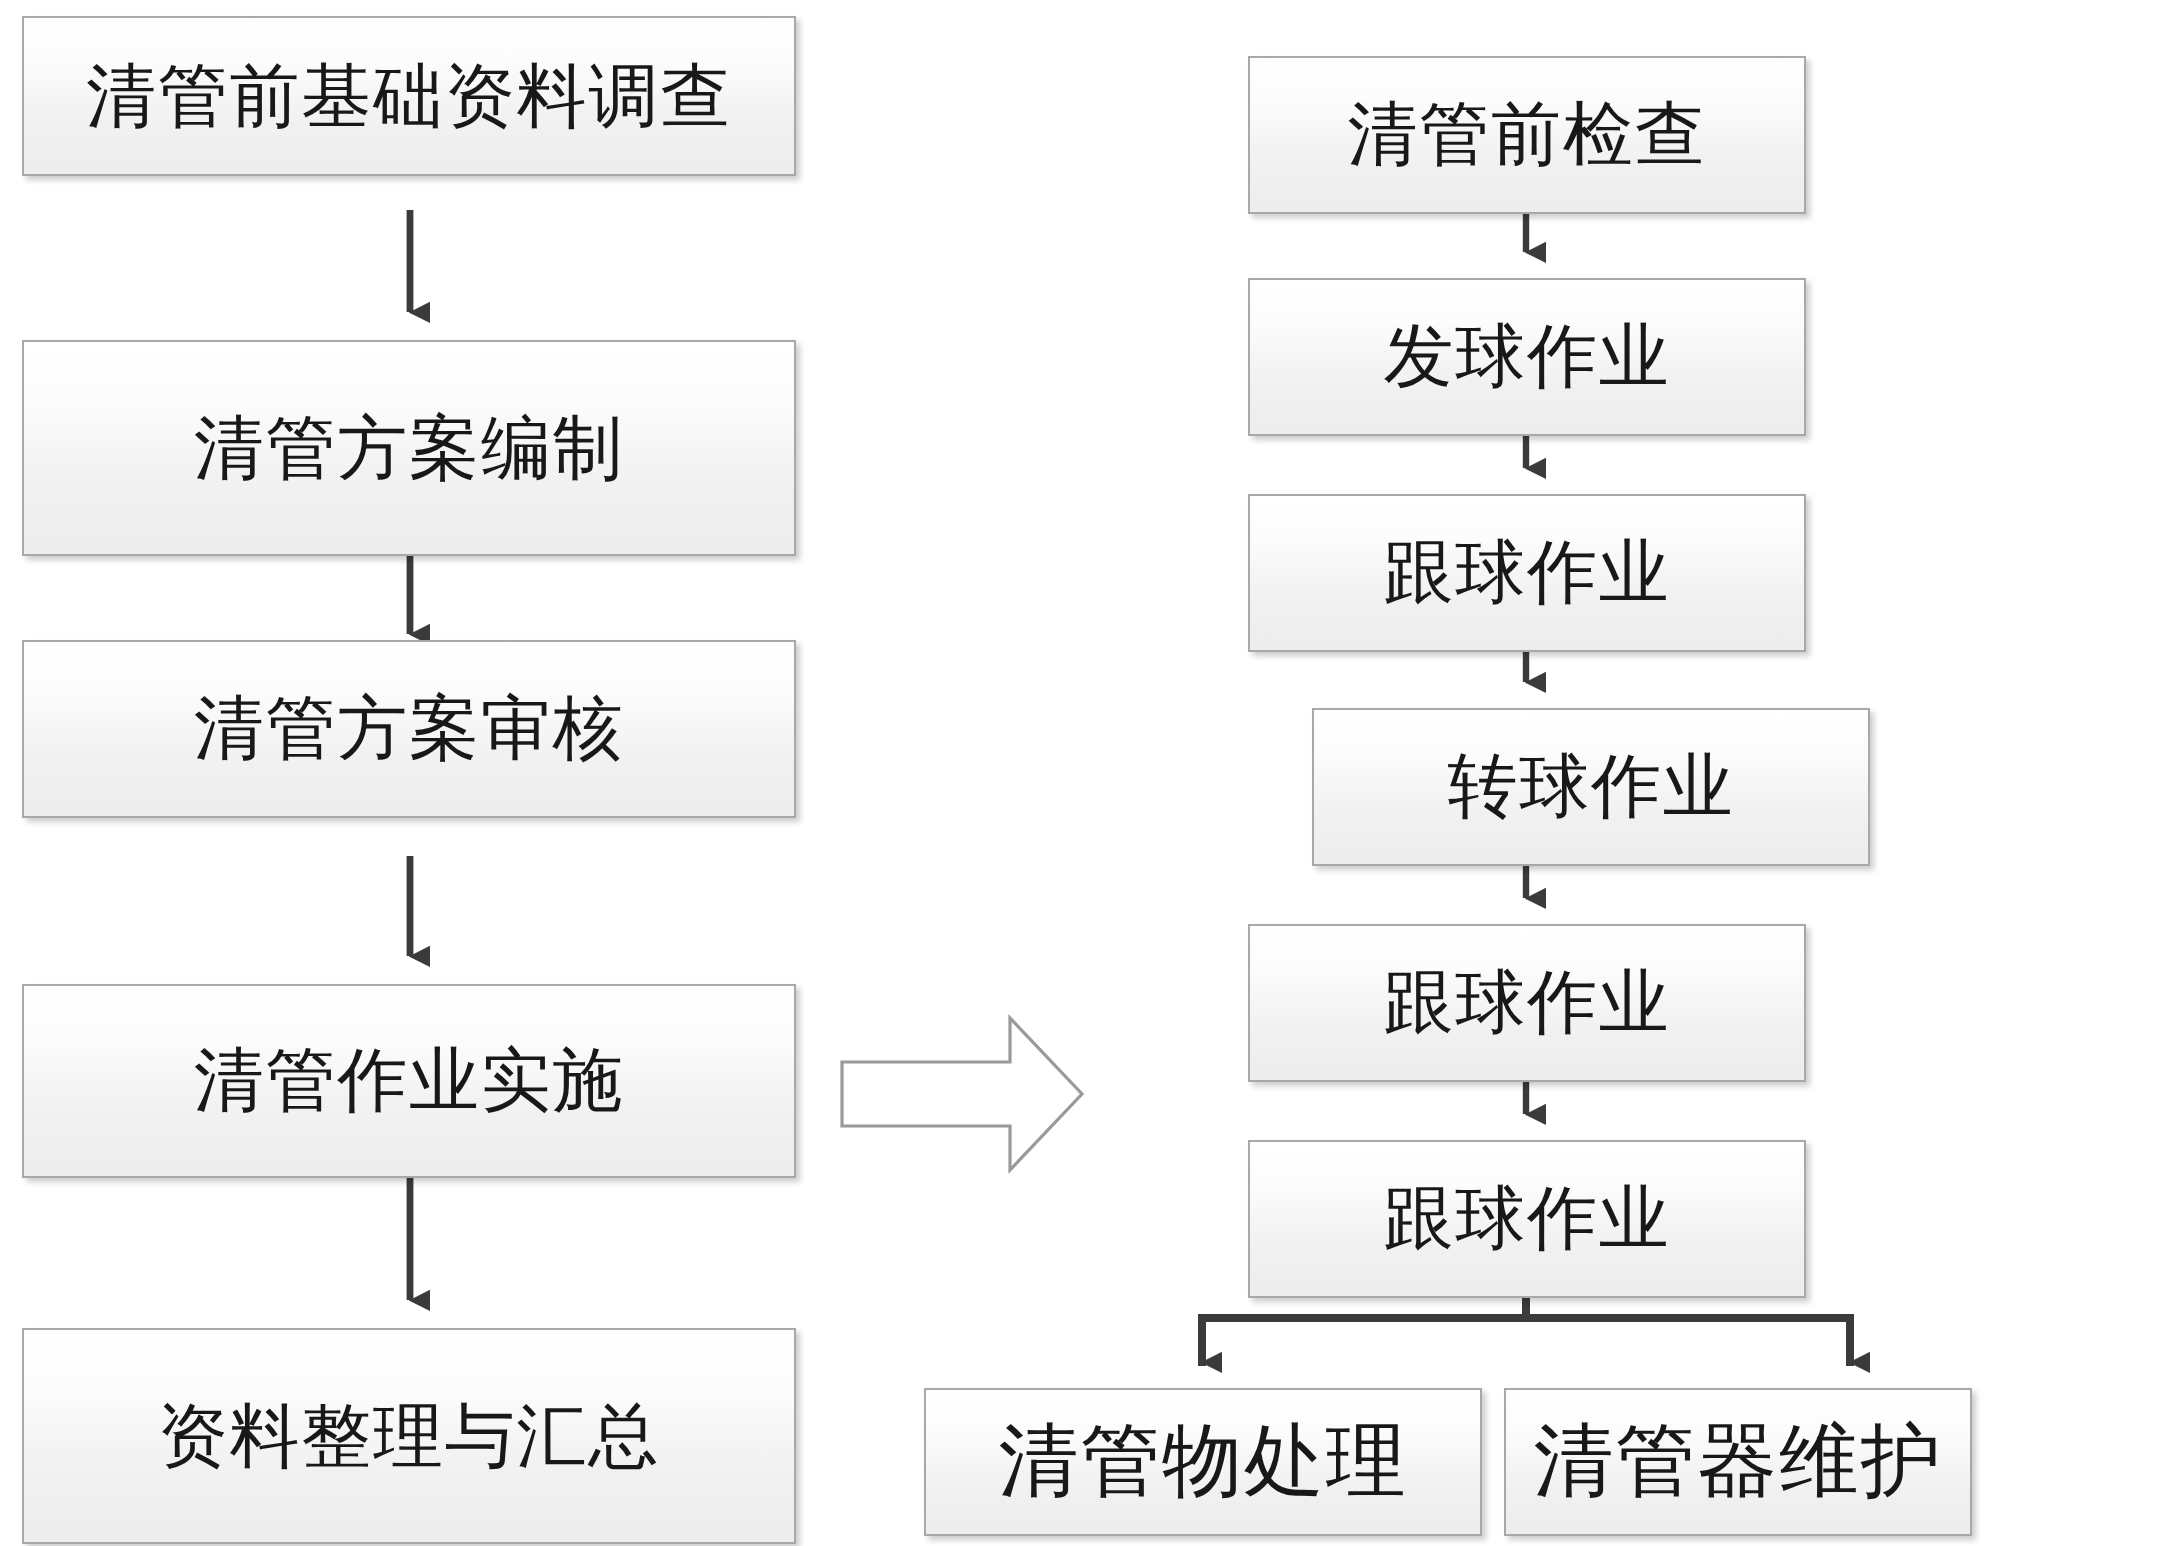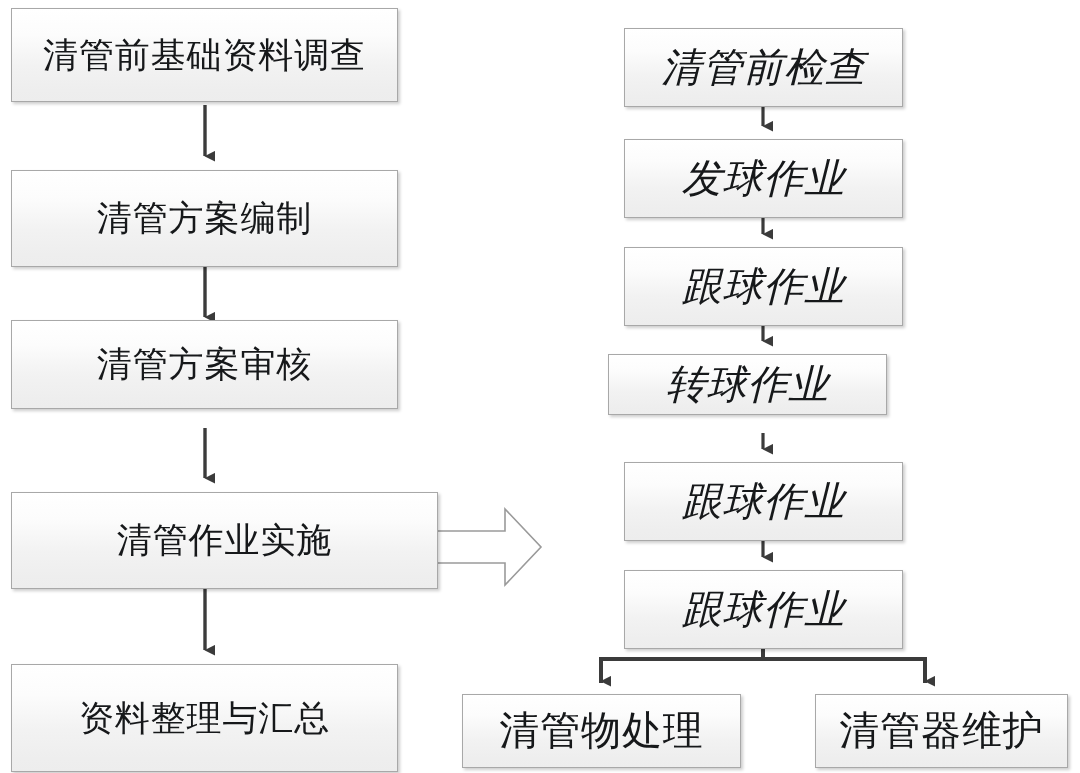--- a/index.html
+++ b/index.html
@@ -40,21 +40,21 @@
     user-select: none;
   }
   .node .label {
     display: block;
     line-height: 1;
   }
 
   
   .col-left .label  { font-size: 35px; }
   
-  .col-right .label { font-size: 40px; font-style: italic; }
+  .col-right .label { font-size: 35px; }
   
   .row-bottom .label { font-size: 40px; }
 
   
   #wires {
     position: absolute;
     left: 0;
     top: 0;
     width: 1080px;
     height: 773px;
@@ -91,65 +91,65 @@
     <g stroke="#3b3b3b" stroke-width="4" fill="none" stroke-linecap="square">
       <path d="M763 649 L763 659"></path>
       <path d="M601 659 L925 659"></path>
       <path d="M601 659 L601 681" marker-end="url(#tri)"></path>
       <path d="M925 659 L925 681" marker-end="url(#tri)"></path>
     </g>
 
     <path d="M421 531 L505 531 L505 509 L541 547 L505 585 L505 563 L421 563 Z" fill="#ffffff" stroke="#9a9a9a" stroke-width="1.6" stroke-linejoin="miter"></path>
   </svg>
 
-  <div class="node col-left" style="left:11px; top:8px; width:387px; height:94px;">
+  <div class="node col-left" style="left:11px; top:8px; width:387px; height:80px;">
     <span class="label">清管前基础资料调查</span>
   </div>
 
-  <div class="node col-left" style="left:11px; top:170px; width:387px; height:97px;">
+  <div class="node col-left" style="left:11px; top:170px; width:387px; height:108px;">
     <span class="label">清管方案编制</span>
   </div>
 
   <div class="node col-left" style="left:11px; top:320px; width:387px; height:89px;">
     <span class="label">清管方案审核</span>
   </div>
 
-  <div class="node col-left" style="left:11px; top:492px; width:427px; height:97px;">
+  <div class="node col-left" style="left:11px; top:492px; width:387px; height:97px;">
     <span class="label">清管作业实施</span>
   </div>
 
   <div class="node col-left" style="left:11px; top:664px; width:387px; height:108px;">
     <span class="label">资料整理与汇总</span>
   </div>
 
   <div class="node col-right" style="left:624px; top:28px; width:279px; height:79px;">
     <span class="label">清管前检查</span>
   </div>
 
   <div class="node col-right" style="left:624px; top:139px; width:279px; height:79px;">
     <span class="label">发球作业</span>
   </div>
 
   <div class="node col-right" style="left:624px; top:247px; width:279px; height:79px;">
     <span class="label">跟球作业</span>
   </div>
 
-  <div class="node col-right" style="left:608px; top:354px; width:279px; height:61px;">
+  <div class="node col-right" style="left:656px; top:354px; width:279px; height:79px;">
     <span class="label">转球作业</span>
   </div>
 
   <div class="node col-right" style="left:624px; top:462px; width:279px; height:79px;">
     <span class="label">跟球作业</span>
   </div>
 
   <div class="node col-right" style="left:624px; top:570px; width:279px; height:79px;">
     <span class="label">跟球作业</span>
   </div>
 
   <div class="node row-bottom" style="left:462px; top:694px; width:279px; height:74px;">
     <span class="label">清管物处理</span>
   </div>
 
-  <div class="node row-bottom" style="left:815px; top:694px; width:253px; height:74px;">
+  <div class="node row-bottom" style="left:752px; top:694px; width:234px; height:74px;">
     <span class="label">清管器维护</span>
   </div>
 
 </div>
 
 </body></html>

